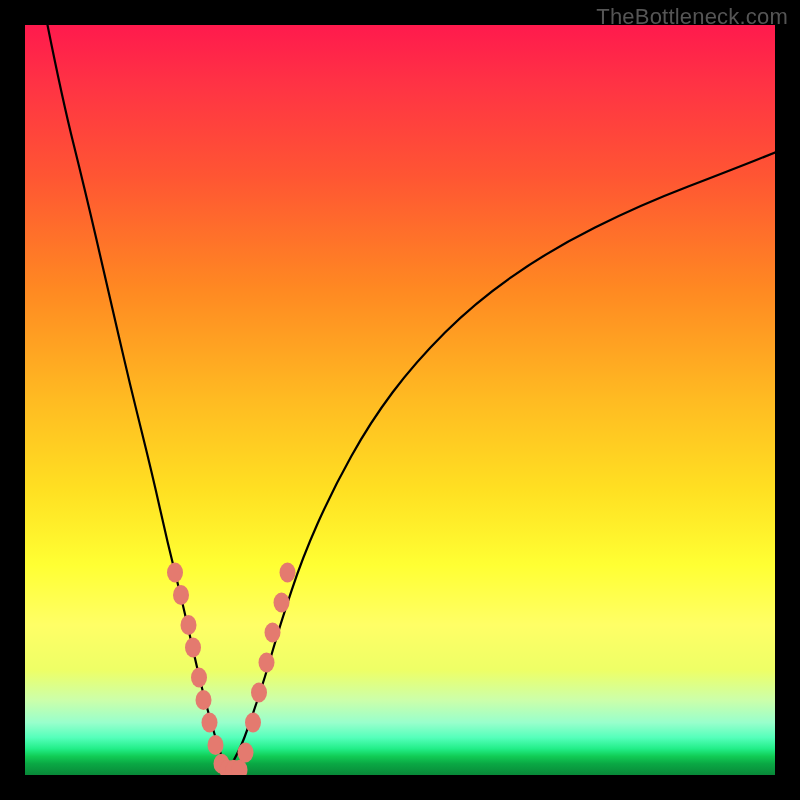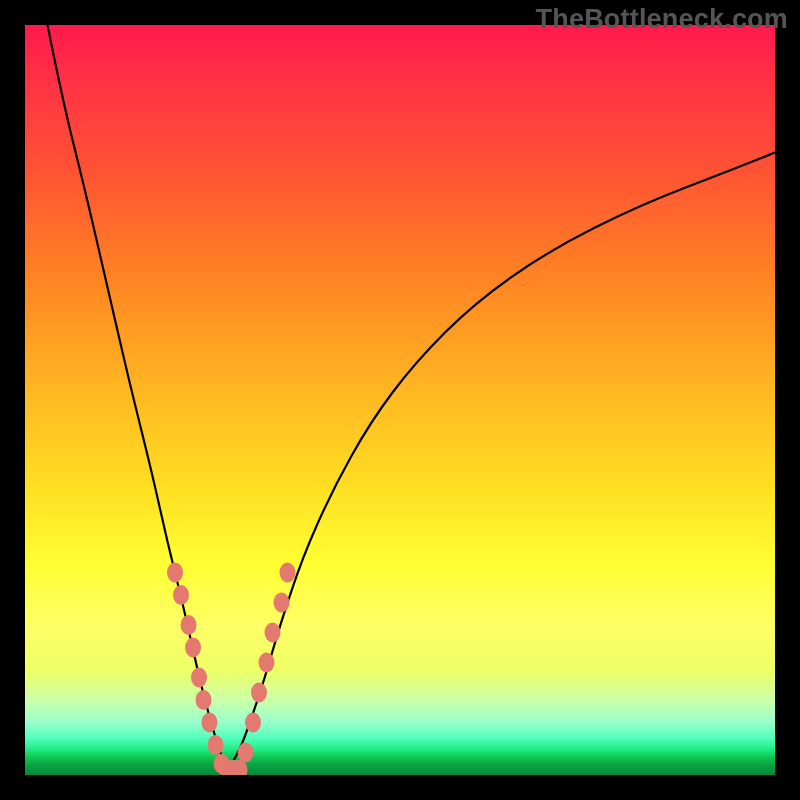--- a/index.html
+++ b/index.html
@@ -33,22 +33,22 @@
       #22ee88 96.5%,
       #11cc55 97.5%,
       #0aa844 98.5%,
       #088838 100%);
   }
   .watermark {
     position: absolute;
     top: 4px;
     right: 12px;
     color: #555;
-    font-size: 27px;
-    font-weight: 700;
+    font-size: 22px;
+    font-weight: 400;
     letter-spacing: 0.2px;
     text-align: center;
   }
   svg {
     position: absolute;
     left: 25px;
     top: 25px;
   }
 </style>
 </head>

